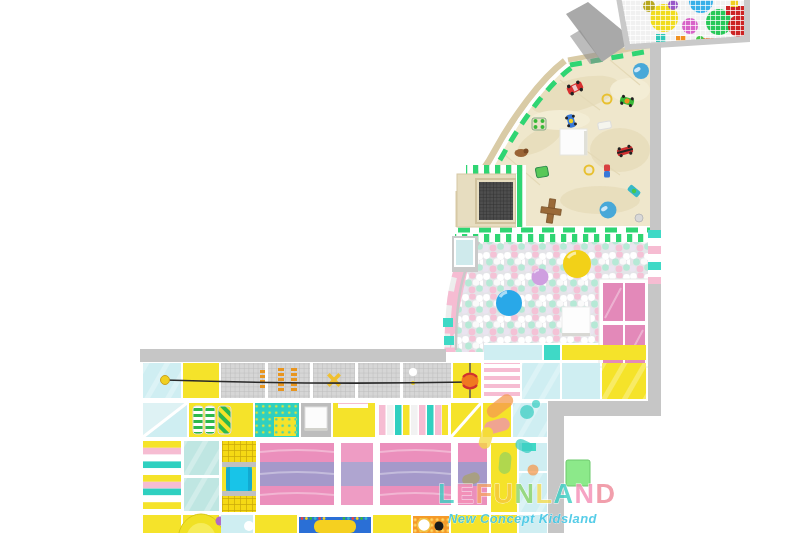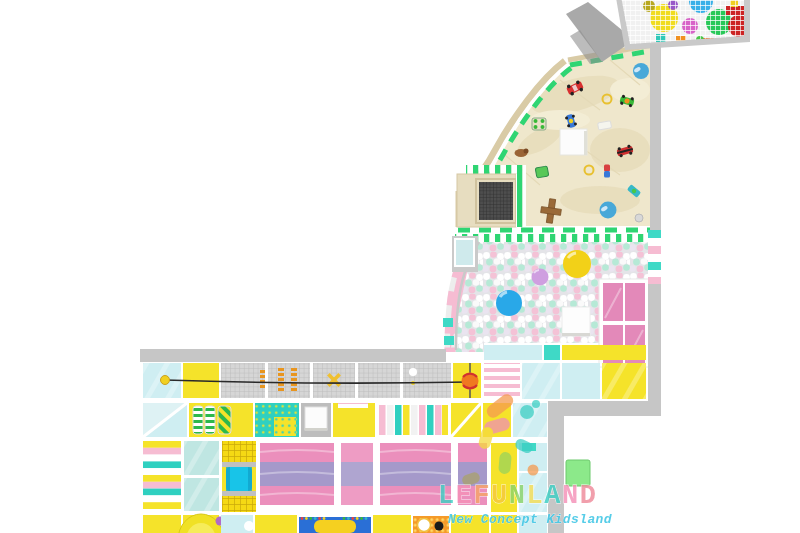--- a/index.html
+++ b/index.html
@@ -1,17 +1,17 @@
 <!DOCTYPE html>
 <html style="--sand: #efe7cc; --sand-shadow: #e3d7b2; --curb-tan: #d9cba6; --border-green: #2fd573; --wall-gray: #c6c6c6; --panel-yellow: #f5e32a; --panel-blue: #cfeef2; --panel-teal: #2fd0c0; --panel-pink: #f6bcd2; --slide-pink: #e87bb0; --slide-purple: #9b8ec4; --glass-pink: #de74ad; --ball-blue: #29a8e8; --ball-yellow: #f2d118; --ball-purple: #cf9fe0; --green-mat: #8ce98a; --cyl-blue: #18c4e8; --net-bg: #f1f1f1;"><head>
 <meta charset="utf-8">
 <style>
   html,body{margin:0;padding:0;background:#fff;}
   #stage{position:relative;width:776px;height:533px;overflow:hidden;background:#fff;
-         font-family:Liberation Mono, monospace;}
+         font-family:Liberation Sans, sans-serif;}
   svg{display:block}
   .c-yellow{fill:var(--panel-yellow)} .c-blue{fill:var(--panel-blue)}
   .c-teal{fill:var(--panel-teal)}   .c-pink{fill:var(--panel-pink)}
   .c-wall{fill:var(--wall-gray)}    .c-sand{fill:var(--sand)}
   .c-sandsh{fill:var(--sand-shadow)}
   .s-green{stroke:var(--border-green)} .s-tan{stroke:var(--curb-tan)}
   .slide-pink{fill:var(--slide-pink)} .slide-purple{fill:var(--slide-purple)}
   .glass-pink{fill:var(--glass-pink)}
   .wordmark{font-weight:bold;font-size:27px;letter-spacing:1.5px;opacity:.82;}
   .tagline{font-weight:bold;font-style:italic;font-size:13px;letter-spacing:.4px;opacity:.9;}

